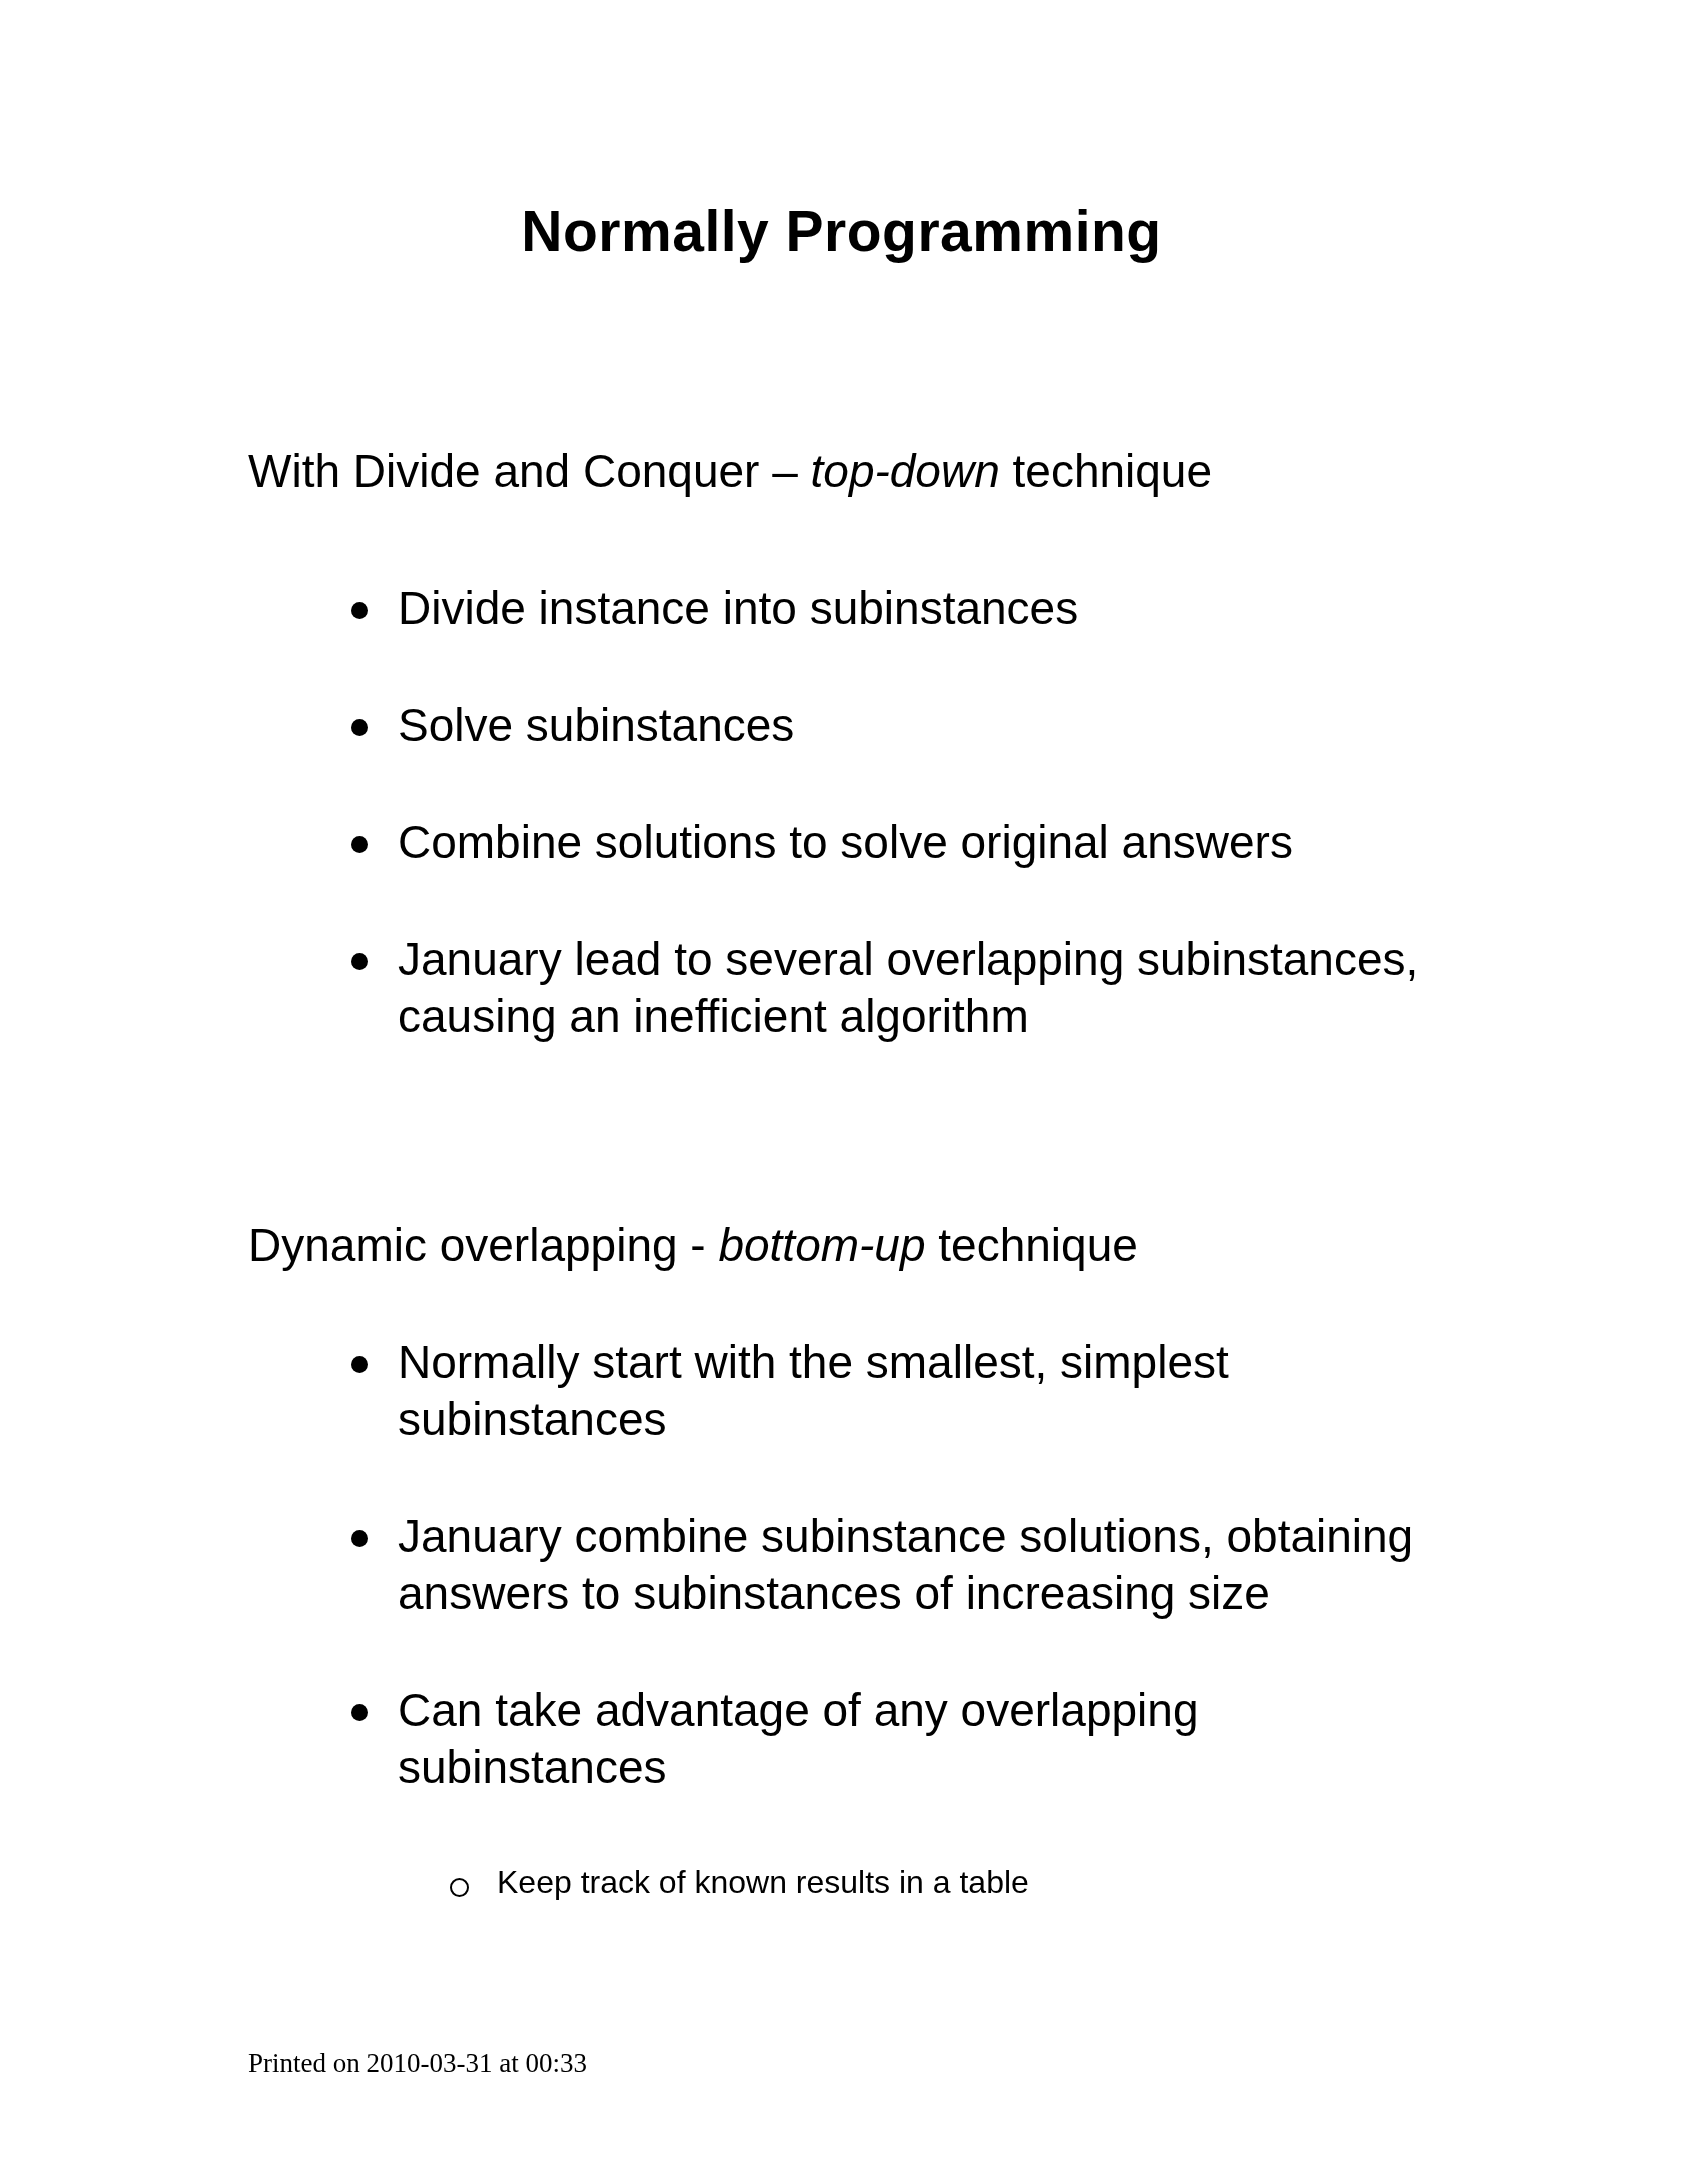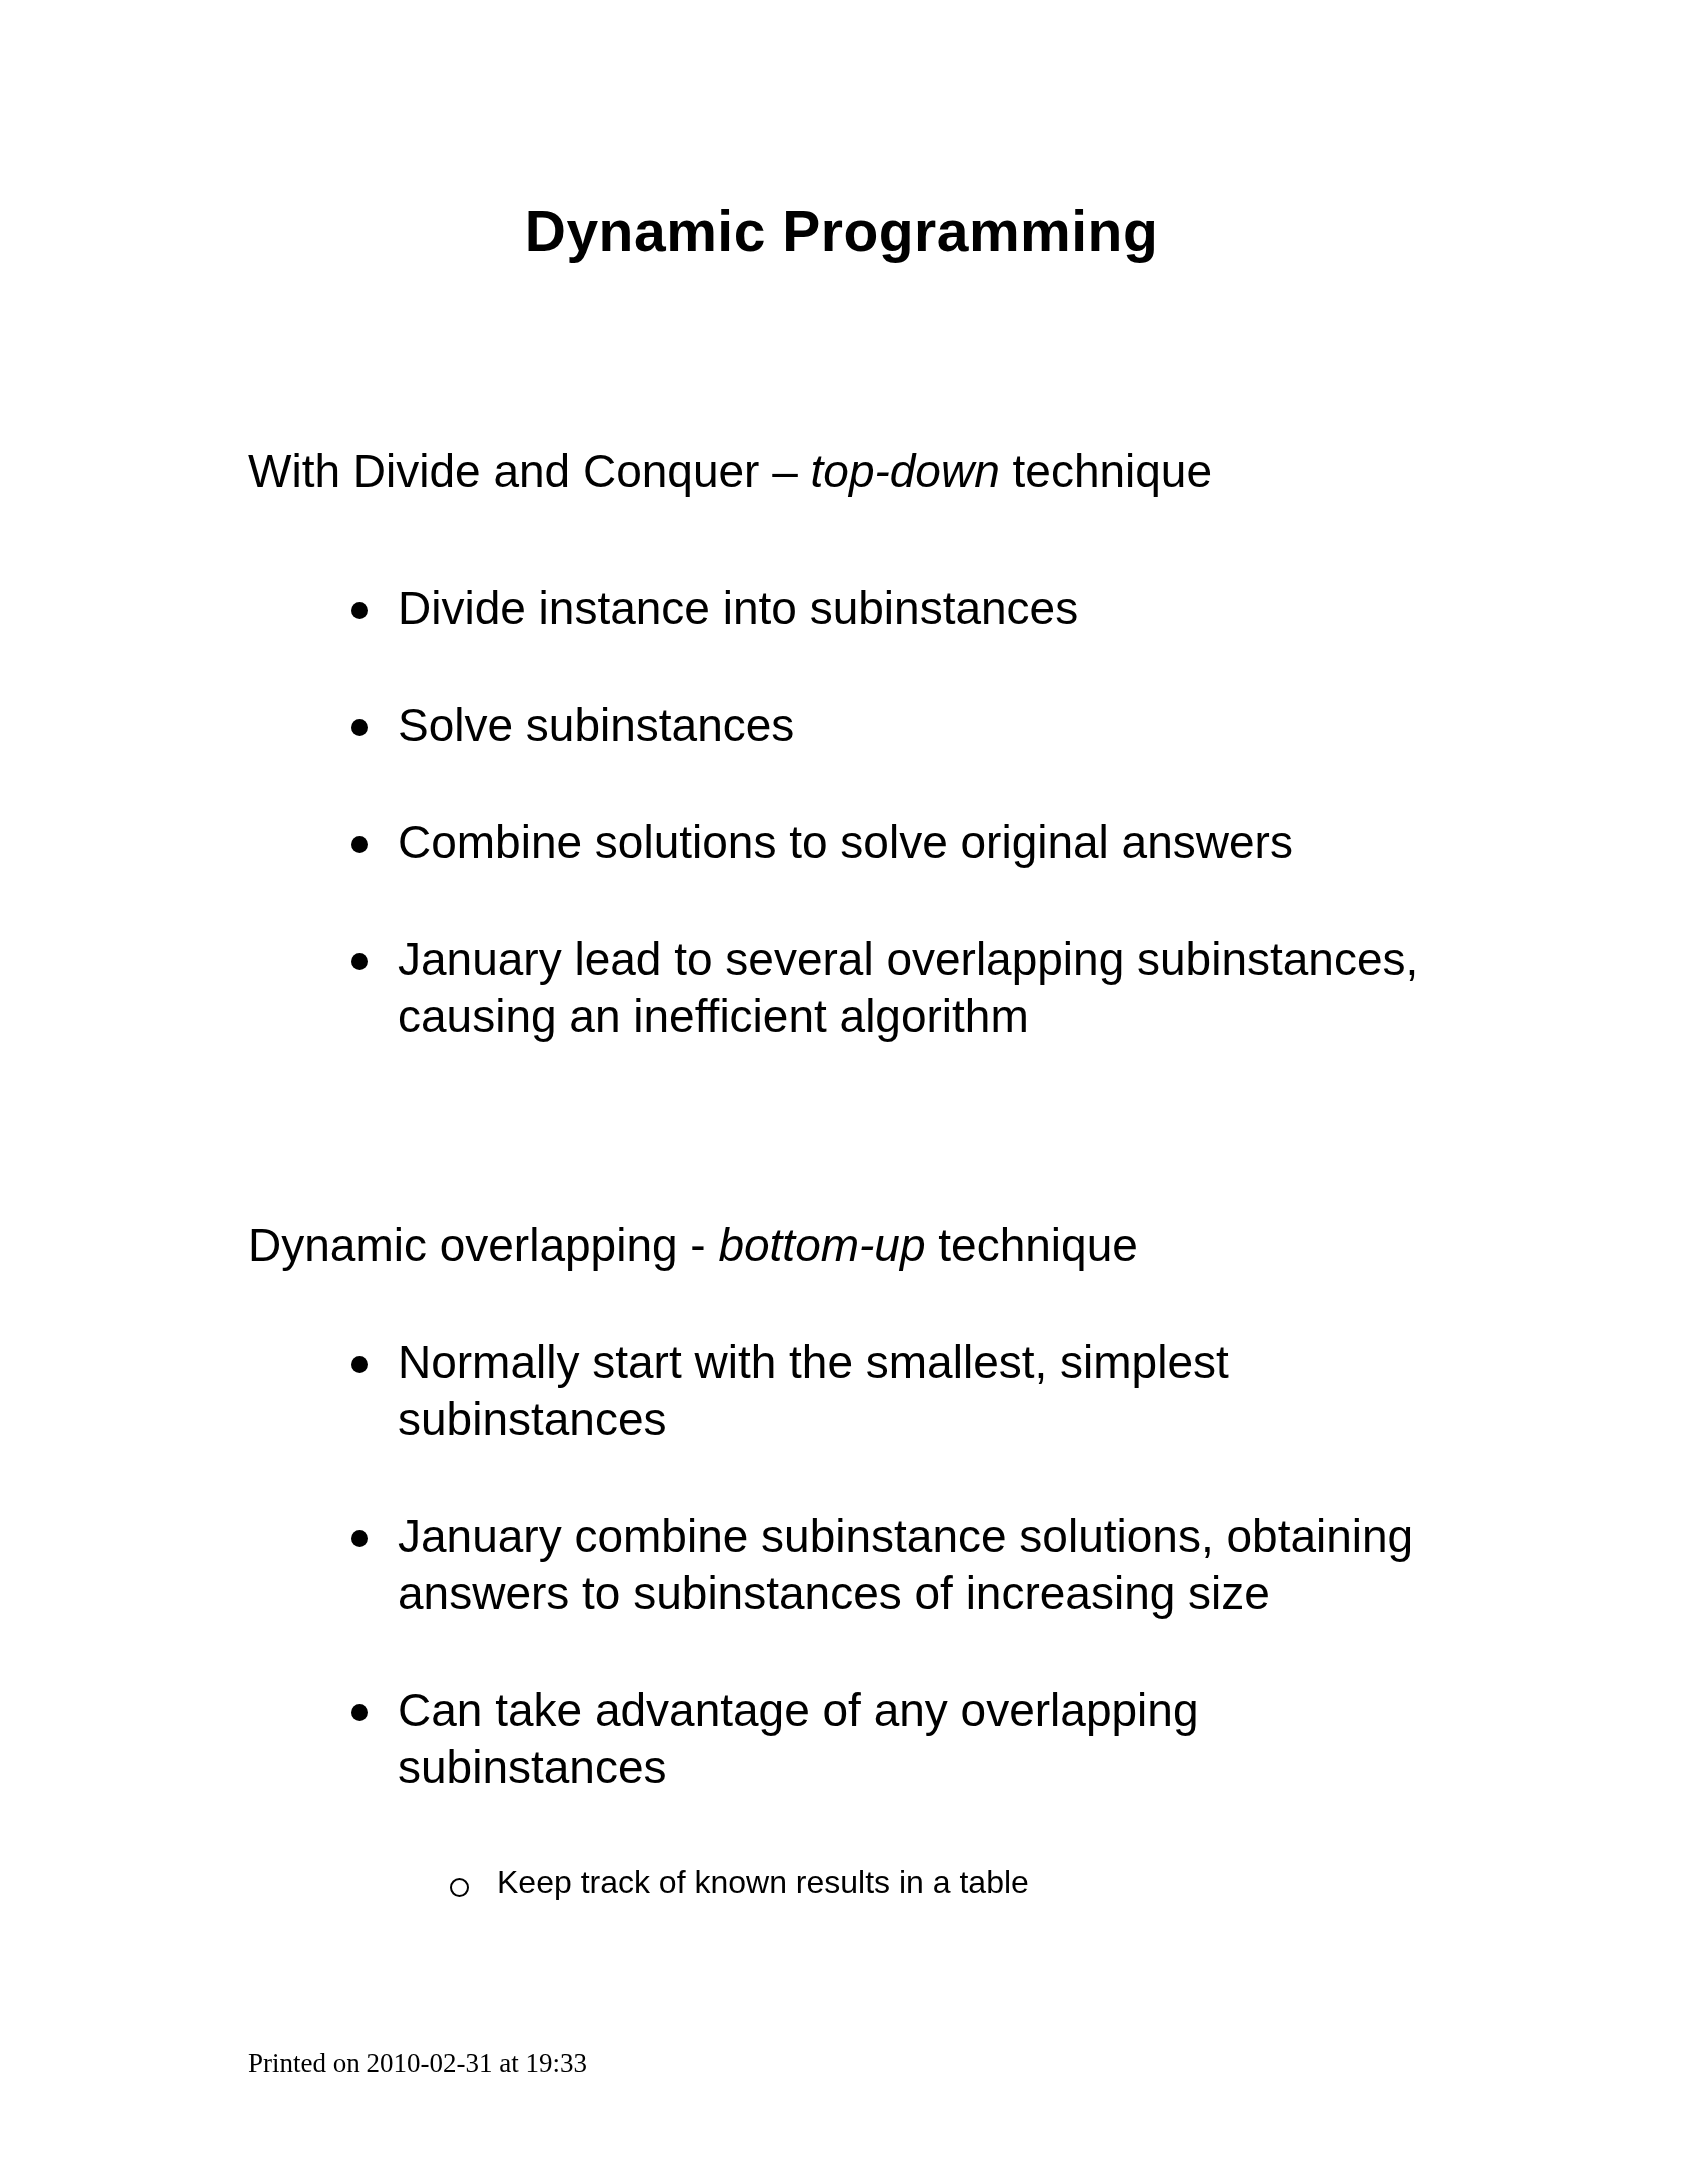--- a/index.html
+++ b/index.html
@@ -84,21 +84,21 @@
     font-size: 27px;
     line-height: 32px;
     white-space: nowrap;
   }
 </style>
 </head>
 <body>
 
 <div>
 
-  <div class="title">Dynamic Programming</div>
+  <div class="title">Normally Programming</div>
 
   <div class="heading" style="top:443px;"><span>With Divide and Conquer – </span><em>top-down</em><span> technique</span></div>
 
   <div class="bullet" style="top:580px;">
     <span class="dot"></span>
     <span class="text">Divide instance into subinstances</span>
   </div>
 
   <div class="bullet" style="top:697px;">
     <span class="dot"></span>
@@ -134,16 +134,16 @@
     <span class="dot"></span>
     <span class="text">Can take advantage of any overlapping
 subinstances</span>
   </div>
 
   <div class="subbullet" style="top:1854px;">
     <span class="circle"></span>
     <span class="text">Keep track of known results in a table</span>
   </div>
 
-  <div class="footer">Printed on 2010-02-31 at 19:33</div>
+  <div class="footer">Printed on 2010-03-31 at 00:33</div>
 
 </div>
 
 
 </body></html>

